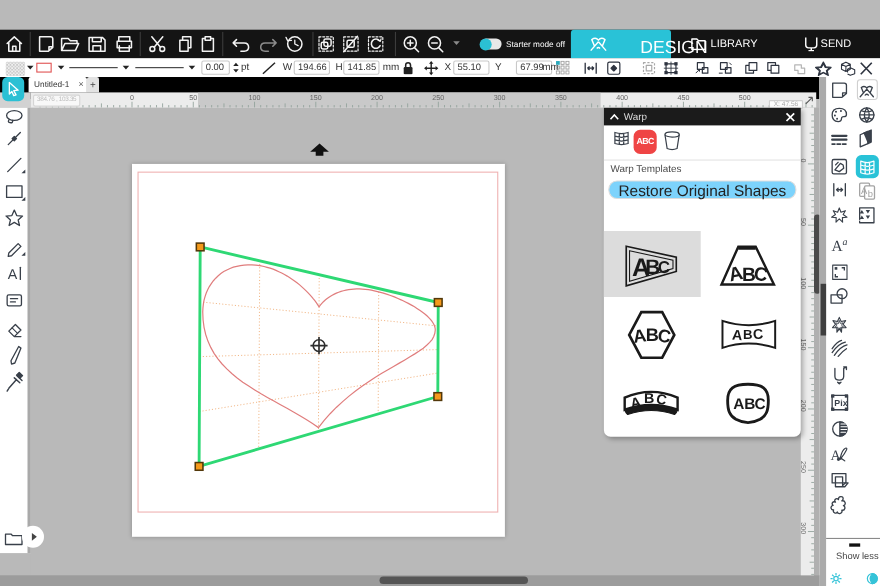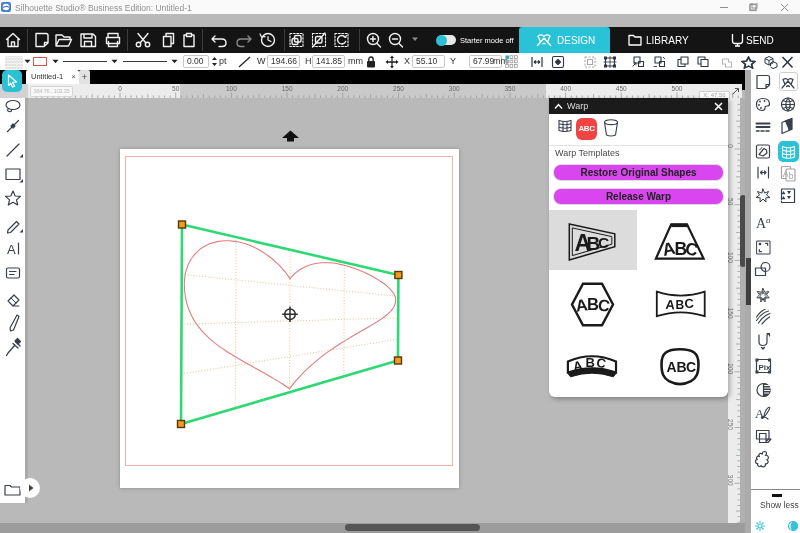--- a/index.html
+++ b/index.html
@@ -38,39 +38,24 @@
 #rscrollthumb{position:absolute;left:1px;top:188px;width:5px;height:47px;background:#3f3f3f}
 
 #vscroll{left:740px;top:98px;width:6px;height:425px;background:#b0b0b0}
 #vthumb{position:absolute;left:0px;top:97px;width:6px;height:72px;background:#4a4a4a;border-radius:3px}
 
 #bottombar{left:0;top:523px;width:745px;height:10px;background:#9c9c9c}
 #hthumb{position:absolute;left:345px;top:1px;width:135px;height:7px;background:#555;border-radius:3.5px}
 
 #panel{left:549px;top:98px;width:179px;height:299px;background:#fff;border-radius:0 0 6px 6px;box-shadow:2px 2px 5px rgba(0,0,0,0.3);z-index:20}
 #panelhead{position:absolute;left:0;top:0;width:179px;height:15.5px;background:#1b1b1b;color:#ddd;font-size:9px}
-.pbtn{position:absolute;left:4px;width:171px;height:17px;background:#d946ef;border:1px solid #ddd;border-radius:8px;text-align:center;font-size:10px;font-weight:bold;color:#222}
+.pbtn{position:absolute;left:4px;width:171px;height:17px;background:#7dd3fc;border:1px solid #ddd;border-radius:8px;text-align:center;font-size:14px;font-weight:normal;color:#222}
 </style></head><body>
 <div id="app">
 
-<div class="abs" id="titlebar">
-  <svg class="abs" style="left:1px;top:2px" width="10" height="10" viewBox="0 0 10 10">
-        <rect x="0" y="0" width="10" height="10" rx="2.2" fill="#4a7ec9"></rect>
-        <circle cx="5" cy="5" r="3.3" fill="#fff"></circle>
-        <path d="M1.8 5.8 Q5 3.2 8.2 5.4" stroke="#4a7ec9" stroke-width="1.1" fill="none"></path>
-      </svg>
-  <span class="abs" style="left:15px;top:2.5px">Silhouette Studio® Business Edition: Untitled-1</span>
-  <svg class="abs" style="left:719px;top:3px" width="72" height="9" viewBox="0 0 72 9" stroke="#8f8f8f" fill="none" stroke-width="1">
-        <line x1="1" y1="4.5" x2="9" y2="4.5"></line>
-        <rect x="31" y="1" width="6" height="6"></rect>
-        <rect x="33" y="0" width="5" height="5" fill="#fafafa"></rect>
-        <rect x="31" y="1.6" width="6" height="6"></rect>
-        <path d="M62 1 L69 8 M69 1 L62 8"></path>
-      </svg>
-</div>
 
 
 <div class="abs" id="toolbar1">
   <div class="sep1" style="left:27px"></div>
   <div class="sep1" style="left:127px"></div>
   <div class="sep1" style="left:202px"></div>
   <div class="sep1" style="left:284px"></div>
   <div class="sep1" style="left:359px"></div>
   <svg class="abs" style="left:0;top:0" width="430" height="26" viewBox="0 0 430 26" fill="none" stroke="#f2f2f2" stroke-width="1.4" stroke-linejoin="round" stroke-linecap="round">
 
@@ -122,21 +107,21 @@
   </svg>
 
   <div class="abs" style="left:437px;top:8px;width:19px;height:10px;background:#e8e8e8;border-radius:5px"></div>
   <div class="abs" style="left:436px;top:7.5px;width:11px;height:11px;background:#2bc0d4;border-radius:6px"></div>
   <span class="abs" style="left:460px;top:9px;color:#fff;font-size:7.5px;font-weight:normal">Starter mode off</span>
 
   <div class="abs" style="left:519px;top:0;width:91px;height:26px;background:#29c2d7;border-radius:3px 3px 0 0"></div>
   <svg class="abs" style="left:536px;top:6px" width="16" height="14" viewBox="0 0 16 14" fill="none" stroke="#fff" stroke-width="1.3" stroke-linejoin="round">
         <path d="M1 13 L8 5 M4.5 9 L2 3 Q5.5 0.5 8 3.5 Q10.5 0.5 14 3 L11.5 9 M8 5 L15 13 M9.5 11 Q8 9.5 6.5 11"></path>
       </svg>
-    <span class="abs" style="left:557px;top:7.5px;color:#fff;font-size:10px">DESIGN</span>
+    <span class="abs" style="left:582px;top:7.5px;color:#fff;font-size:16px">DESIGN</span>
   <svg class="abs" style="left:628px;top:7px" width="14" height="12" viewBox="0 0 14 12" fill="none" stroke="#fff" stroke-width="1.3" stroke-linejoin="round">
         <path d="M1 11 V1.5 H5.5 L7 3 H13 V11 Z"></path>
       </svg>
   <span class="abs" style="left:646px;top:7.5px;color:#fff;font-size:10px">LIBRARY</span>
   <svg class="abs" style="left:731px;top:6px" width="13" height="14" viewBox="0 0 13 14" fill="none" stroke="#fff" stroke-width="1.3">
         <path d="M1.5 1 V8 Q1.5 10.5 4 10.5 H9 Q11.5 10.5 11.5 8 V1 M6.5 10.5 V13 M4 13 H9"></path>
       </svg>
   <span class="abs" style="left:746px;top:7.5px;color:#fff;font-size:10px">SEND</span>
 </div>
 
@@ -497,21 +482,20 @@
         <path d="M1 2.5 Q7 4.5 13 2.5 L13 12.5 Q7 14.5 1 12.5 Z M5 3.6 V13.3 M9 3.6 V13.3 M1 5.8 Q7 7.8 13 5.8 M1 9.2 Q7 11.2 13 9.2"></path>
       </svg>
   <div class="abs" style="left:27px;top:20px;width:21px;height:22px;background:#ef4444;border-radius:6px;color:#fff;font-size:8px;font-weight:bold;text-align:center;line-height:22px;letter-spacing:-0.5px">ABC</div>
   <svg class="abs" style="left:54px;top:21px" width="16" height="18" viewBox="0 0 16 18" fill="none" stroke="#39404a" stroke-width="1.1">
         <ellipse cx="8" cy="3.2" rx="6.5" ry="2.4"></ellipse>
         <path d="M1.5 3.4 L3.5 16 Q8 18 12.5 16 L14.5 3.4"></path>
       </svg>
   <div class="abs" style="left:0;top:46.6px;width:179px;height:1px;background:#e3e3e3"></div>
   <div class="abs" style="left:6px;top:50px;font-size:9px;color:#4a4a4a">Warp Templates</div>
   <div class="pbtn" style="top:65.5px;line-height:16px">Restore Original Shapes</div>
-  <div class="pbtn" style="top:90px;line-height:16px">Release Warp</div>
   <div class="abs" style="left:0;top:111.5px;width:88px;height:60.5px;background:#dcdcdc"></div>
   <svg class="abs" style="left:0;top:0" width="179" height="299" viewBox="0 0 179 299" fill="none" stroke="#1a1a1a">
 
     <polygon points="20.3,125.9 65.8,135.8 65.8,148.8 20.3,161.9" stroke-width="1.5"></polygon>
     <polygon points="23.3,129.9 62.8,138.6 62.8,146.2 23.3,157.6" stroke-width="1"></polygon>
     <g fill="#1a1a1a" stroke="none" font-family="Liberation Sans" font-weight="bold">
       <text x="25.5" y="153" font-size="23">A</text>
       <text x="37.5" y="151.5" font-size="19">B</text>
       <text x="49" y="150" font-size="15.5">C</text>
     </g>

